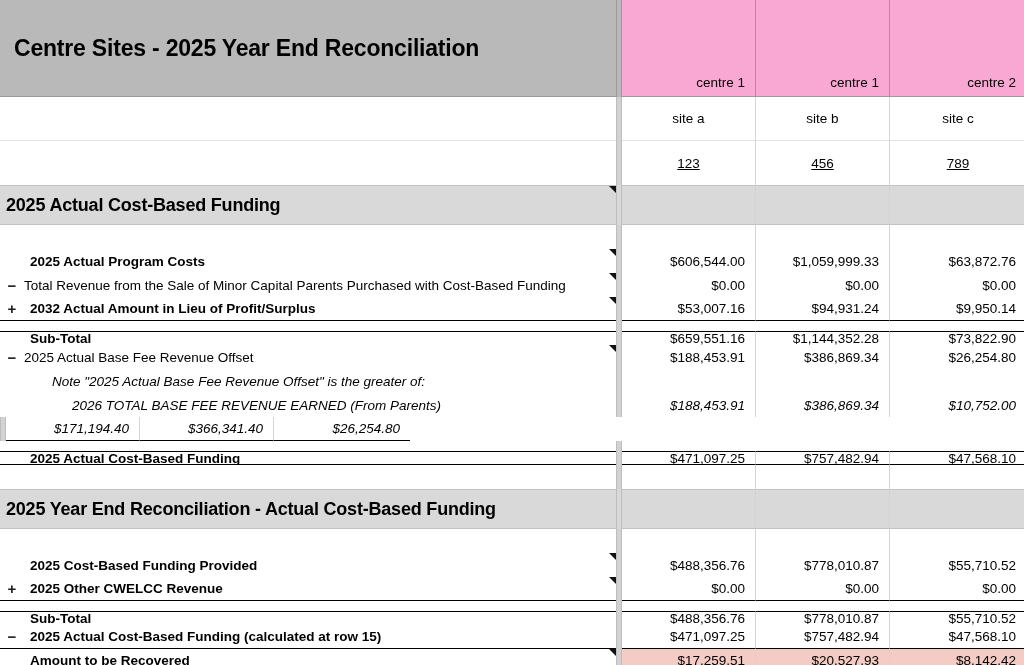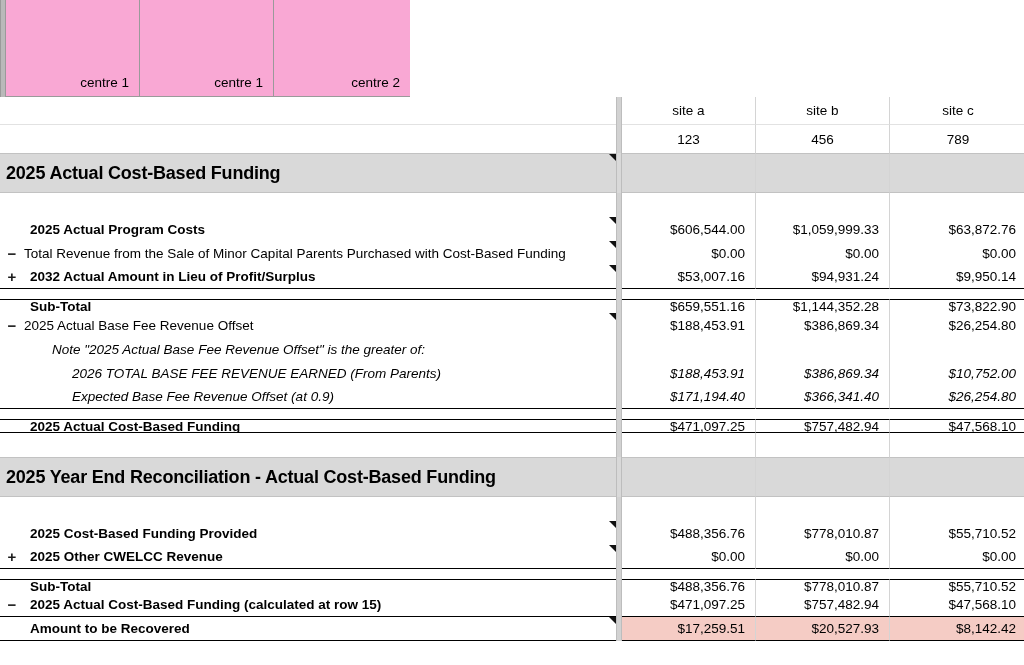--- a/index.html
+++ b/index.html
@@ -88,24 +88,24 @@
     background:#f9a8d4;
     align-items:flex-end;
     padding-bottom:6px;
     border-bottom:1px solid #9a9a9a;
     border-right:1px solid #9a9a9a;
   }
   .titlerow .val.c3{border-right:none;}
   .titlerow .sep{background:#b9b9b9;border-color:#9a9a9a;}
 
   
-  .hdrrow{height:28px;border-radius:18px;}
+  .hdrrow{height:44px;border-radius:18px;}
   .hdrrow .labelcell{border-bottom:1px solid #e2e2e2;}
   .hdrrow .val{border-bottom:1px solid #e2e2e2;}
-  .hdrrow.last .labelcell,.hdrrow.last .val{border-bottom:none;}
+  .hdrrow.last .labelcell,.hdrrow.last .val{border-bottom:none;text-decoration:underline;}
 
   
   .sectionrow{height:40px;}
   .sectionrow .labelcell,
   .sectionrow .val{
     background:#d9d9d9;
     border-top:1px solid #c2c2c2;
     border-bottom:1px solid #c2c2c2;
   }
   .sectionrow .sep{background:#d9d9d9;}
@@ -145,20 +145,23 @@
     border-top:7px solid #111111;
     border-left:7px solid transparent;
   }
 </style>
 </head>
 <body>
 
 <div id="sheet">
 
   <div class="row titlerow">
+    <div class="labelcell">
+      <span class="title">Centre Sites - 2025 Year End Reconciliation</span>
+    </div>
     <div class="sep"></div>
     <div class="val">centre 1</div>
     <div class="val">centre 1</div>
     <div class="val c3">centre 2</div>
   </div>
 
   <div class="row hdrrow">
     <div class="labelcell"></div>
     <div class="sep"></div>
     <div class="val center">site a</div>
@@ -268,24 +271,20 @@
       <span class="op"></span>
       <span class="labeltext ital">2026 TOTAL BASE FEE REVENUE EARNED (From Parents)</span>
     </div>
     <div class="sep"></div>
     <div class="val ital">$188,453.91</div>
     <div class="val ital">$386,869.34</div>
     <div class="val ital c3">$10,752.00</div>
   </div>
 
   <div class="row datarow indent3 bbot-thin">
-    <div class="labelcell">
-      <span class="op"></span>
-      <span class="labeltext ital">Expected Base Fee Revenue Offset (at 0.9)</span>
-    </div>
     <div class="sep"></div>
     <div class="val ital">$171,194.40</div>
     <div class="val ital">$366,341.40</div>
     <div class="val ital c3">$26,254.80</div>
   </div>
 
   <div class="row datarow indent1 btop-thin bbot-thin">
     <div class="labelcell">
       <span class="op"></span>
       <span class="labeltext bold">2025 Actual Cost-Based Funding</span>

